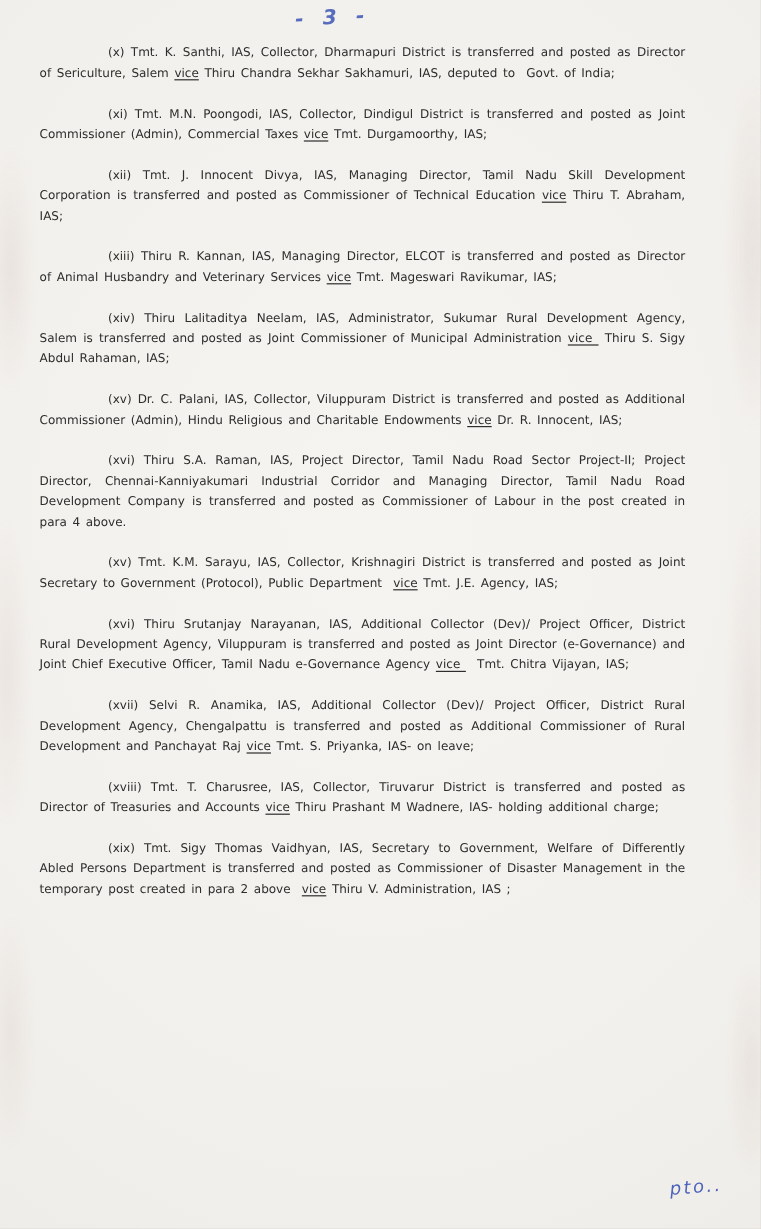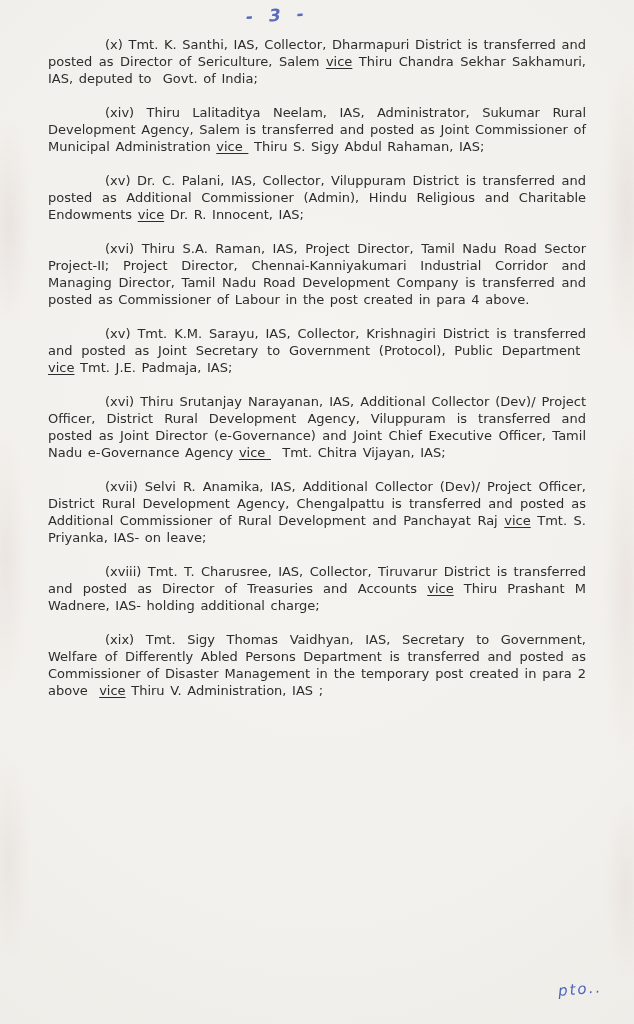--- a/index.html
+++ b/index.html
@@ -12,25 +12,25 @@
     overflow: hidden;
     background:
       radial-gradient(ellipse 120% 90% at 50% 42%, #f6f4f1 0%, #f2f0ec 55%, #ebe9e4 100%);
     font-family: "DejaVu Sans", "Liberation Sans", sans-serif;
     box-sizing: border-box;
   }
 
   
   .doc-body {
     position: absolute;
-    left: 48px;
+    left: 33px;
     top: 36px;
     width: 538px;
     color: #2d2d2d;
-    font-size: 13px;
+    font-size: 10px;
     line-height: 17px;
   }
   .para {
     margin: 0 0 17px 0;
     text-align: justify;
     text-indent: 57px;
     word-spacing: 1.5px;
   }
   .para:last-child { margin-bottom: 0; }
   .vice {
@@ -87,24 +87,27 @@
   <div class="artifact a2"></div>
   <div class="artifact a3"></div>
   <div class="artifact a4"></div>
   <div class="artifact a5"></div>
   <div class="artifact a6"></div>
 
   <div class="handwritten page-num">- 3 -</div>
 
   <main class="doc-body">
       <p class="para"><span>(x)  Tmt.  K.  Santhi,  IAS,  Collector,  Dharmapuri  District  is transferred and posted as Director of Sericulture, Salem </span><span class="vice">vice</span><span> Thiru Chandra Sekhar Sakhamuri, IAS, deputed to&nbsp; Govt. of India;</span></p>
+      <p class="para"><span>(xi)  Tmt.  M.N.  Poongodi,  IAS,  Collector,  Dindigul  District  is transferred and posted as Joint Commissioner (Admin), Commercial Taxes </span><span class="vice">vice</span><span> Tmt. Durgamoorthy, IAS;</span></p>
+      <p class="para"><span>(xii)  Tmt. J. Innocent Divya, IAS, Managing Director, Tamil Nadu Skill  Development  Corporation  is  transferred  and  posted  as Commissioner of Technical Education </span><span class="vice">vice</span><span> Thiru T. Abraham, IAS;</span></p>
+      <p class="para"><span>(xiii)  Thiru  R.  Kannan,  IAS,  Managing  Director,  ELCOT  is transferred and posted as Director of Animal Husbandry and Veterinary Services </span><span class="vice">vice</span><span> Tmt. Mageswari Ravikumar, IAS;</span></p>
       <p class="para"><span>(xiv)  Thiru Lalitaditya Neelam, IAS, Administrator, Sukumar Rural Development  Agency,  Salem  is  transferred  and  posted  as  Joint Commissioner of Municipal Administration </span><span class="vice">vice&nbsp;</span><span> Thiru S. Sigy Abdul Rahaman, IAS;</span></p>
       <p class="para"><span>(xv) Dr. C. Palani, IAS, Collector, Viluppuram District is transferred and posted as Additional Commissioner (Admin), Hindu Religious and Charitable Endowments </span><span class="vice">vice</span><span> Dr. R. Innocent, IAS;</span></p>
       <p class="para"><span>(xvi) Thiru S.A. Raman, IAS, Project Director, Tamil Nadu Road Sector  Project-II;  Project  Director,  Chennai-Kanniyakumari  Industrial Corridor and Managing Director, Tamil Nadu Road Development Company is transferred and posted as Commissioner of Labour in the post created in para 4 above.</span></p>
-      <p class="para"><span>(xv)  Tmt.  K.M.  Sarayu,  IAS,  Collector,  Krishnagiri  District  is transferred  and  posted  as  Joint  Secretary  to  Government  (Protocol), Public Department&nbsp; </span><span class="vice">vice</span><span> Tmt. J.E. Padmaja, IAS;</span></p>
+      <p class="para"><span>(xv)  Tmt.  K.M.  Sarayu,  IAS,  Collector,  Krishnagiri  District  is transferred  and  posted  as  Joint  Secretary  to  Government  (Protocol), Public Department&nbsp; </span><span class="vice">vice</span><span> Tmt. J.E. Agency, IAS;</span></p>
       <p class="para"><span>(xvi)  Thiru Srutanjay Narayanan, IAS, Additional Collector (Dev)/ Project  Officer,  District  Rural  Development  Agency,  Viluppuram  is transferred and posted as Joint Director (e-Governance) and Joint Chief Executive Officer, Tamil Nadu e-Governance Agency </span><span class="vice">vice&nbsp;</span><span>&nbsp; Tmt. Chitra Vijayan, IAS;</span></p>
       <p class="para"><span>(xvii) Selvi R. Anamika, IAS, Additional Collector (Dev)/ Project Officer, District Rural Development Agency, Chengalpattu is transferred and  posted  as  Additional  Commissioner  of  Rural  Development  and Panchayat Raj </span><span class="vice">vice</span><span> Tmt. S. Priyanka, IAS- on leave;</span></p>
       <p class="para"><span>(xviii)  Tmt.  T.  Charusree,  IAS,  Collector,  Tiruvarur  District  is transferred and posted as Director of Treasuries and Accounts </span><span class="vice">vice</span><span> Thiru Prashant M Wadnere, IAS- holding additional charge;</span></p>
       <p class="para"><span>(xix) Tmt. Sigy Thomas Vaidhyan, IAS, Secretary to Government, Welfare  of  Differently  Abled  Persons  Department  is  transferred  and posted as Commissioner of Disaster Management in the temporary post created in para 2 above&nbsp; </span><span class="vice">vice</span><span> Thiru V. Administration, IAS ;</span></p>
     </main>
 
   <div class="handwritten pto-note">pto..</div>
 
 </div>
 

